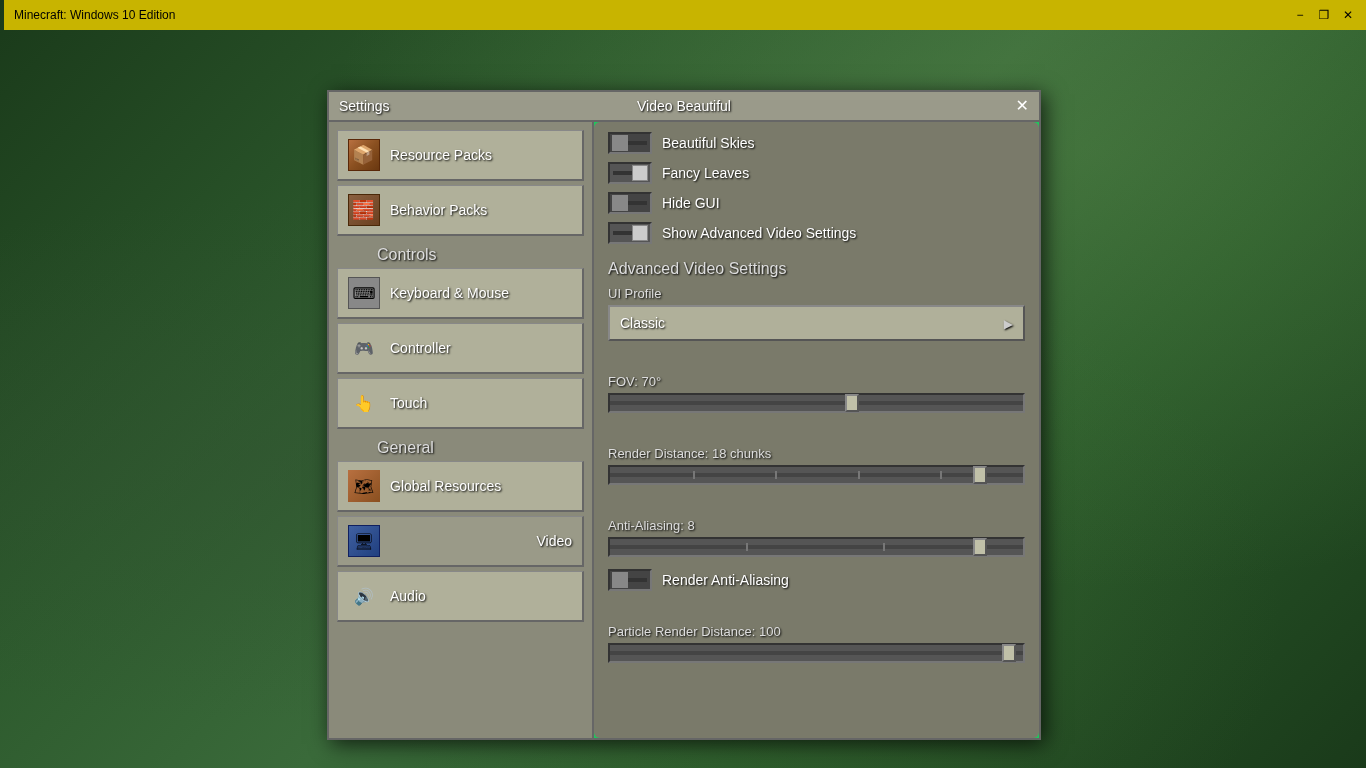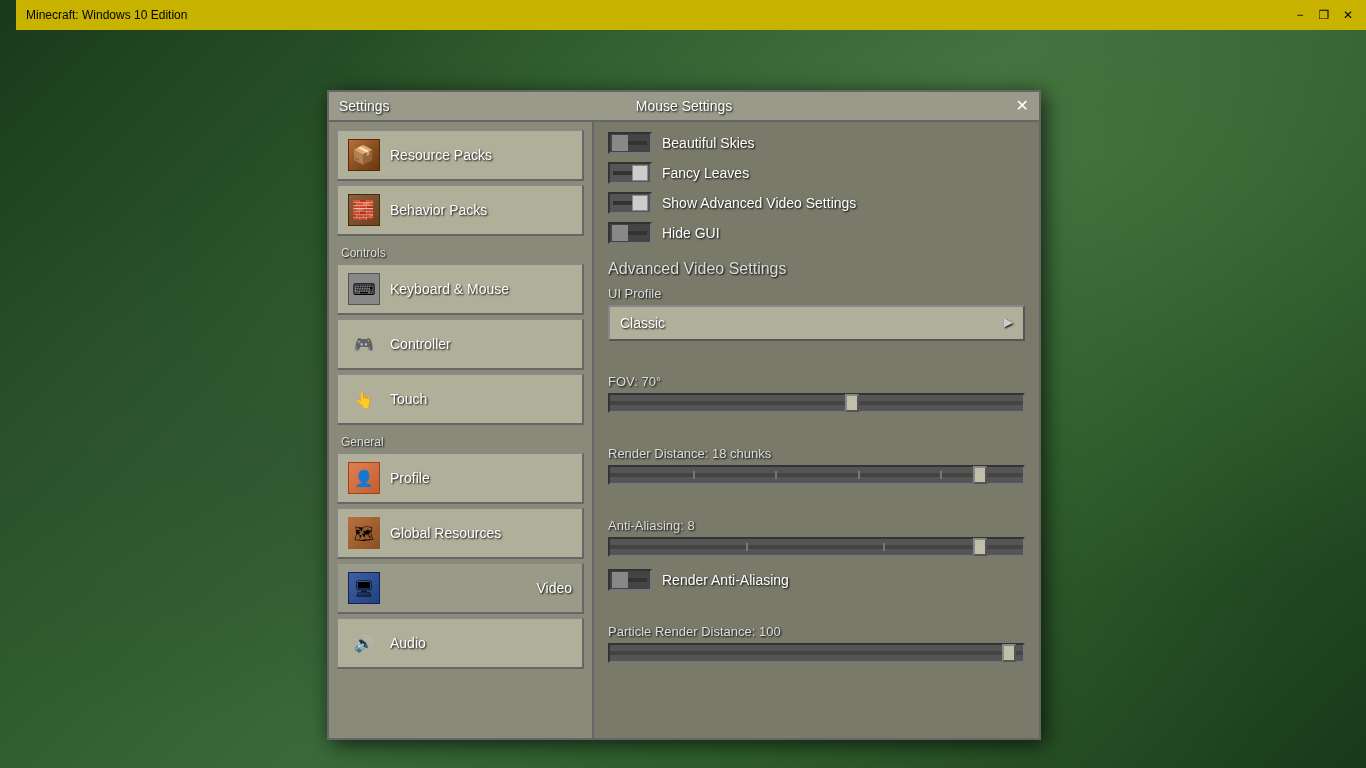--- a/index.html
+++ b/index.html
@@ -25,21 +25,21 @@
       inset: 0;
       background:
         radial-gradient(ellipse at 80% 20%, rgba(100,150,80,0.3) 0%, transparent 50%),
         radial-gradient(ellipse at 20% 60%, rgba(50,80,50,0.4) 0%, transparent 40%),
         radial-gradient(ellipse at 60% 80%, rgba(80,120,60,0.2) 0%, transparent 40%);
     }
 
     
     .titlebar {
       position: absolute;
-      top: 0; left: 16px; right: 0;
+      top: 0; left: 4px; right: 0;
       height: 30px;
       background: #c8b400;
       display: flex;
       align-items: center;
       justify-content: space-between;
       padding: 0 10px;
       z-index: 100;
       gap: 48px;
     }
     .titlebar-title {
@@ -109,24 +109,25 @@
       border-right: 2px solid #666;
       overflow-y: auto;
       padding: 8px 8px;
       flex-shrink: 0;
     }
     .sidebar::-webkit-scrollbar { width: 6px; }
     .sidebar::-webkit-scrollbar-track { background: #666; }
     .sidebar::-webkit-scrollbar-thumb { background: #999; }
 
     .section-header {
-      font-size: 12px;
+      font-size: 16px;
       color: #ddd;
       padding: 6px 4px 4px 4px;
       text-shadow: 1px 1px 2px #000;
+      margin-left: 36px;
     }
 
     .sidebar-item {
       display: flex;
       align-items: center;
       gap: 10px;
       background: #b0b09a;
       border: 1px solid #888;
       border-bottom: 2px solid #666;
       border-right: 2px solid #666;
@@ -194,20 +195,21 @@
     }
     .icon-video::after { content: '🖥'; font-size: 16px; }
     .icon-audio::after { content: '🔊'; font-size: 16px; }
 
     
     .right-panel {
       flex: 1;
       background: #7a7a6a;
       overflow-y: auto;
       padding: 10px 14px;
+      border-radius: 6px;
     }
     .right-panel::-webkit-scrollbar { width: 8px; }
     .right-panel::-webkit-scrollbar-track { background: #555; }
     .right-panel::-webkit-scrollbar-thumb { background: #999; border: 1px solid #777; }
 
     
     .toggle-row {
       display: flex;
       align-items: center;
       gap: 10px;
@@ -273,21 +275,21 @@
       background: #b0b09a;
       border: 2px solid #888;
       border-right-color: #555;
       border-bottom-color: #555;
       padding: 8px 10px;
       font-size: 14px;
       color: #fff;
       text-shadow: 1px 1px 2px #000;
       cursor: pointer;
       display: flex;
-      align-items: flex-start;
+      align-items: flex-end;
       justify-content: space-between;
       margin-bottom: 10px;
     }
     .dropdown-arrow {
       font-size: 12px;
       color: #ccc;
     }
 
     
     .slider-label {
@@ -347,21 +349,21 @@
     <button class="titlebar-btn">❐</button>
     <button class="titlebar-btn">✕</button>
   </div>
 </div>
 
 <div class="bg"></div>
 
 <div class="dialog">
   <div class="dialog-titlebar">
     <span class="dialog-title">Settings</span>
-    <span class="dialog-title" style="position:absolute;left:50%;transform:translateX(-50%);">Mouse Settings</span>
+    <span class="dialog-title" style="position:absolute;left:50%;transform:translateX(-50%);">Video Beautiful</span>
     <button class="dialog-close">✕</button>
   </div>
   <div class="dialog-body">
 
     <div class="sidebar">
 
       <div class="sidebar-item">
         <div class="sidebar-item-icon icon-resource-packs"></div>
         <span class="sidebar-item-label">Resource Packs</span>
       </div>
@@ -383,24 +385,20 @@
         <span class="sidebar-item-label">Controller</span>
       </div>
 
       <div class="sidebar-item">
         <div class="sidebar-item-icon icon-touch"></div>
         <span class="sidebar-item-label">Touch</span>
       </div>
 
       <div class="section-header">General</div>
 
-      <div class="sidebar-item">
-        <div class="sidebar-item-icon icon-profile"></div>
-        <span class="sidebar-item-label">Profile</span>
-      </div>
 
       <div class="sidebar-item">
         <div class="sidebar-item-icon icon-global"></div>
         <span class="sidebar-item-label">Global Resources</span>
       </div>
 
       <div class="sidebar-item active">
         <div class="sidebar-item-icon icon-video"></div>
         <span class="sidebar-item-label">Video</span>
       </div>
@@ -424,33 +422,33 @@
 
       <div class="toggle-row">
         <div class="toggle-switch on">
           <div class="inner-bar"></div>
           <div class="knob"></div>
         </div>
         <span class="toggle-label">Fancy Leaves</span>
       </div>
 
       <div class="toggle-row">
+        <div class="toggle-switch off">
+          <div class="inner-bar"></div>
+          <div class="knob"></div>
+        </div>
+        <span class="toggle-label">Hide GUI</span>
+      </div>
+
+      <div class="toggle-row">
         <div class="toggle-switch on">
           <div class="inner-bar"></div>
           <div class="knob"></div>
         </div>
         <span class="toggle-label">Show Advanced Video Settings</span>
-      </div>
-
-      <div class="toggle-row">
-        <div class="toggle-switch off">
-          <div class="inner-bar"></div>
-          <div class="knob"></div>
-        </div>
-        <span class="toggle-label">Hide GUI</span>
       </div>
 
       <div class="section-title">Advanced Video Settings</div>
 
       <div class="sub-section-title">UI Profile</div>
       <div class="dropdown">
         <span>Classic</span>
         <span class="dropdown-arrow">▶</span>
       </div>
 

